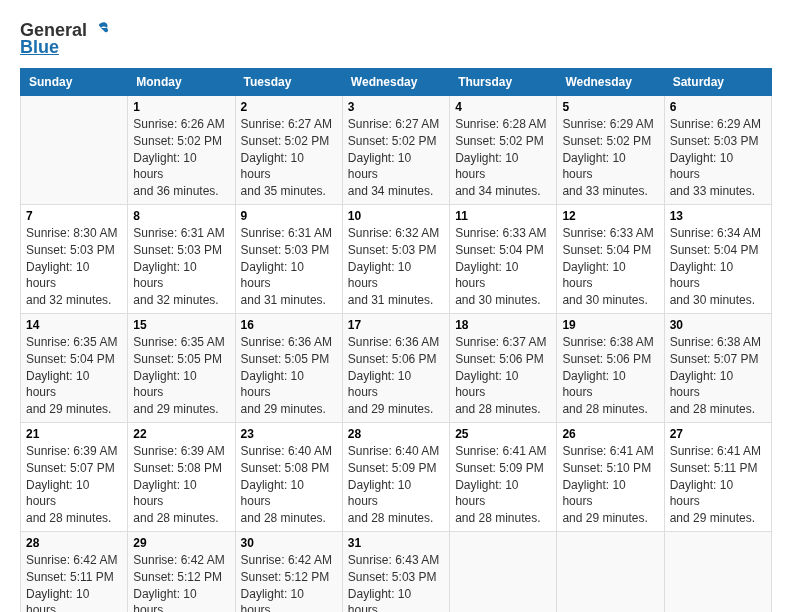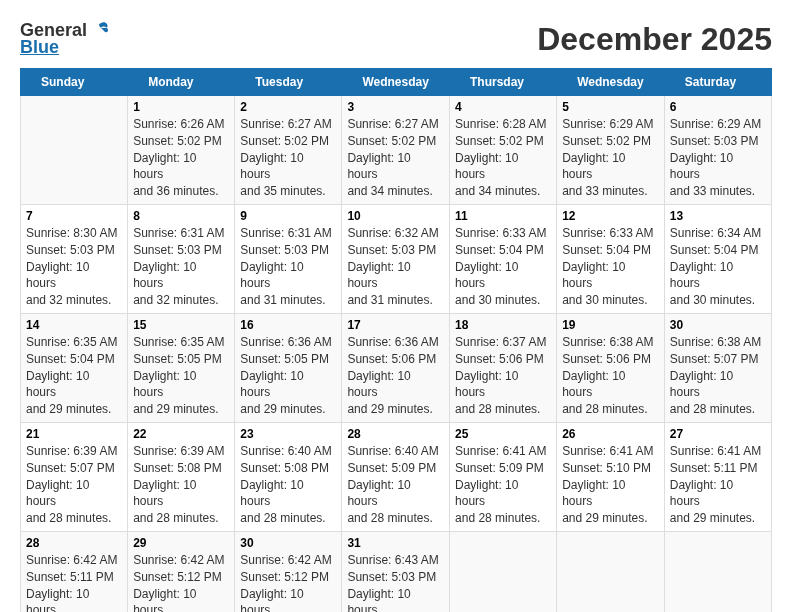--- a/index.html
+++ b/index.html
@@ -6,21 +6,21 @@
     body {
       font-family: Arial, sans-serif;
       background: #fff;
       width: 792px;
       min-height: 612px;
       padding: 20px;
     }
     .header-area {
       display: flex;
       justify-content: space-between;
-      align-items: flex-end;
+      align-items: flex-start;
       margin-bottom: 10px;
     }
     .logo {
       display: flex;
       flex-direction: column;
       align-items: flex-start;
     }
     .title-area {
       text-align: right;
     }
@@ -36,21 +36,21 @@
     .calendar-table {
       width: 100%;
       border-collapse: collapse;
       font-size: 11px;
     }
     .calendar-table thead tr {
       background-color: #1a6faf;
       color: white;
     }
     .calendar-table thead th {
-      padding: 6px 20px;
+      padding: 6px 8px;
       text-align: left;
       font-size: 12px;
       font-weight: bold;
       border: 1px solid #1a6faf;
     }
     .calendar-table tbody tr {
       vertical-align: top;
       border-bottom: 1px solid #ccc;
     }
     .calendar-table tbody tr:nth-child(odd) {
@@ -89,21 +89,20 @@
     <div style="display:flex;align-items:center;">
       <span style="font-size:18px;font-weight:bold;color:#333;">General</span>
       <svg width="22" height="22" viewBox="0 0 22 22" style="margin-left:2px;margin-top:-2px;">
         <path d="M12 4 C16 2, 20 5, 18 9 C16 7, 13 7, 12 9 C11 7, 8 6, 12 4Z" fill="#1a6faf"></path>
         <path d="M18 9 C20 11, 19 14, 16 13 L12 9Z" fill="#1a6faf"></path>
       </svg>
     </div>
     <span style="font-size:18px;font-weight:bold;color:#1a6faf;margin-top:-4px;text-decoration:underline;">Blue</span>
   </div>
   <div class="title-area">
-    <div class="month-title">December 2025</div>
   </div>
 </div>
 
 <table class="calendar-table">
   <thead>
     <tr>
     <th>Sunday</th>
         <th>Monday</th>
         <th>Tuesday</th>
         <th>Wednesday</th>

